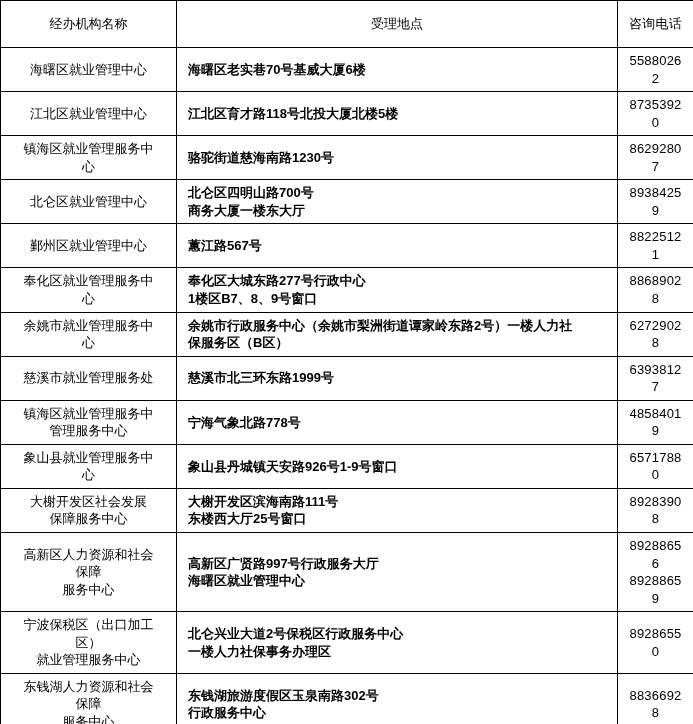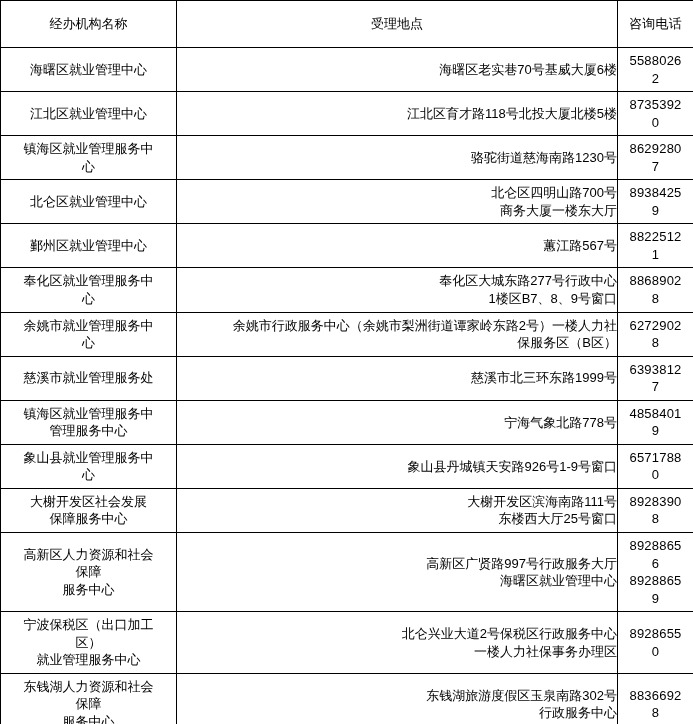--- a/index.html
+++ b/index.html
@@ -19,34 +19,35 @@
     width: 693px;
     table-layout: fixed;
     font-size: 13px;
   }
   #agency-table col.c0 { width: 176px; }
   #agency-table col.c1 { width: 441px; }
   #agency-table col.c2 { width: 76px; }
   #agency-table th,
   #agency-table td {
     border: 1px solid #000000;
-    padding: 4px 0;
+    padding: 4px 11px;
     vertical-align: middle;
     line-height: 1.35;
   }
   #agency-table thead th {
     font-weight: normal;
     text-align: center;
     height: 38px;
   }
   .col-agency {
     text-align: center;
   }
   .col-location {
-    text-align: right;
+    text-align: left;
+    font-weight: bold;
   }
   .col-phone {
     text-align: center;
     padding-left: 6px;
     font-size: 13px;
     letter-spacing: 0.2px;
   }
   .cell-line {
     display: block;
     white-space: pre;

